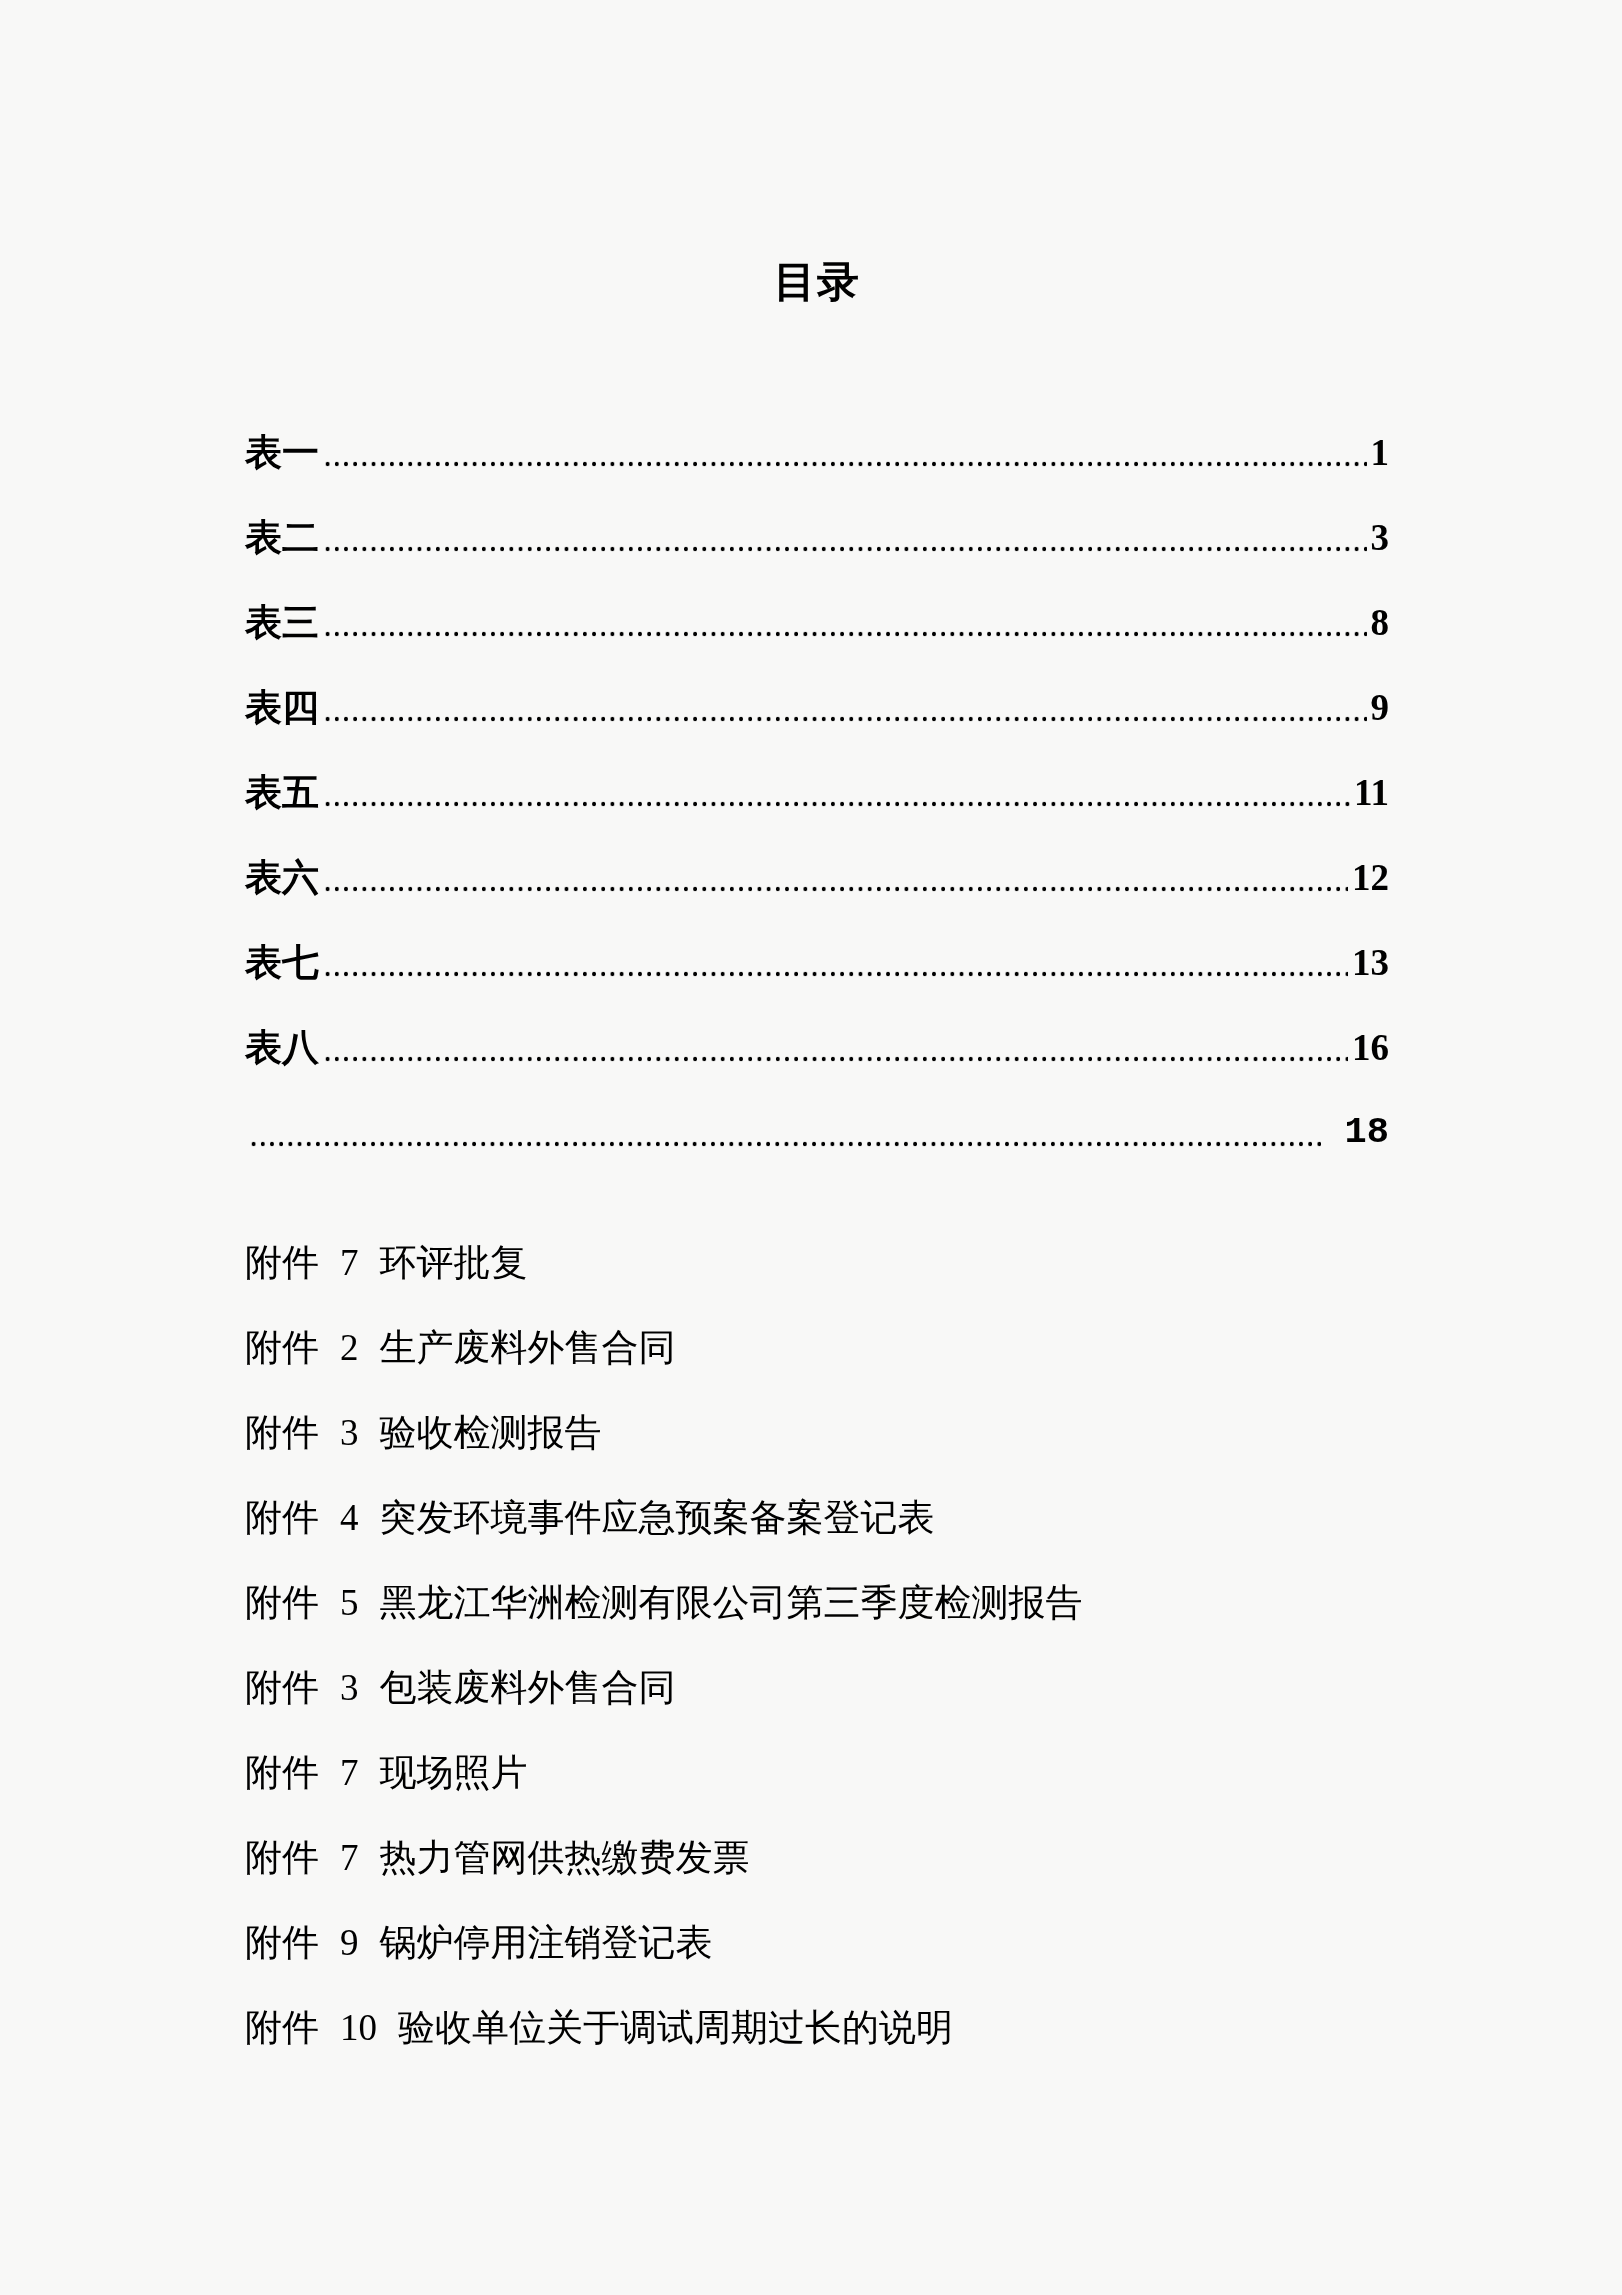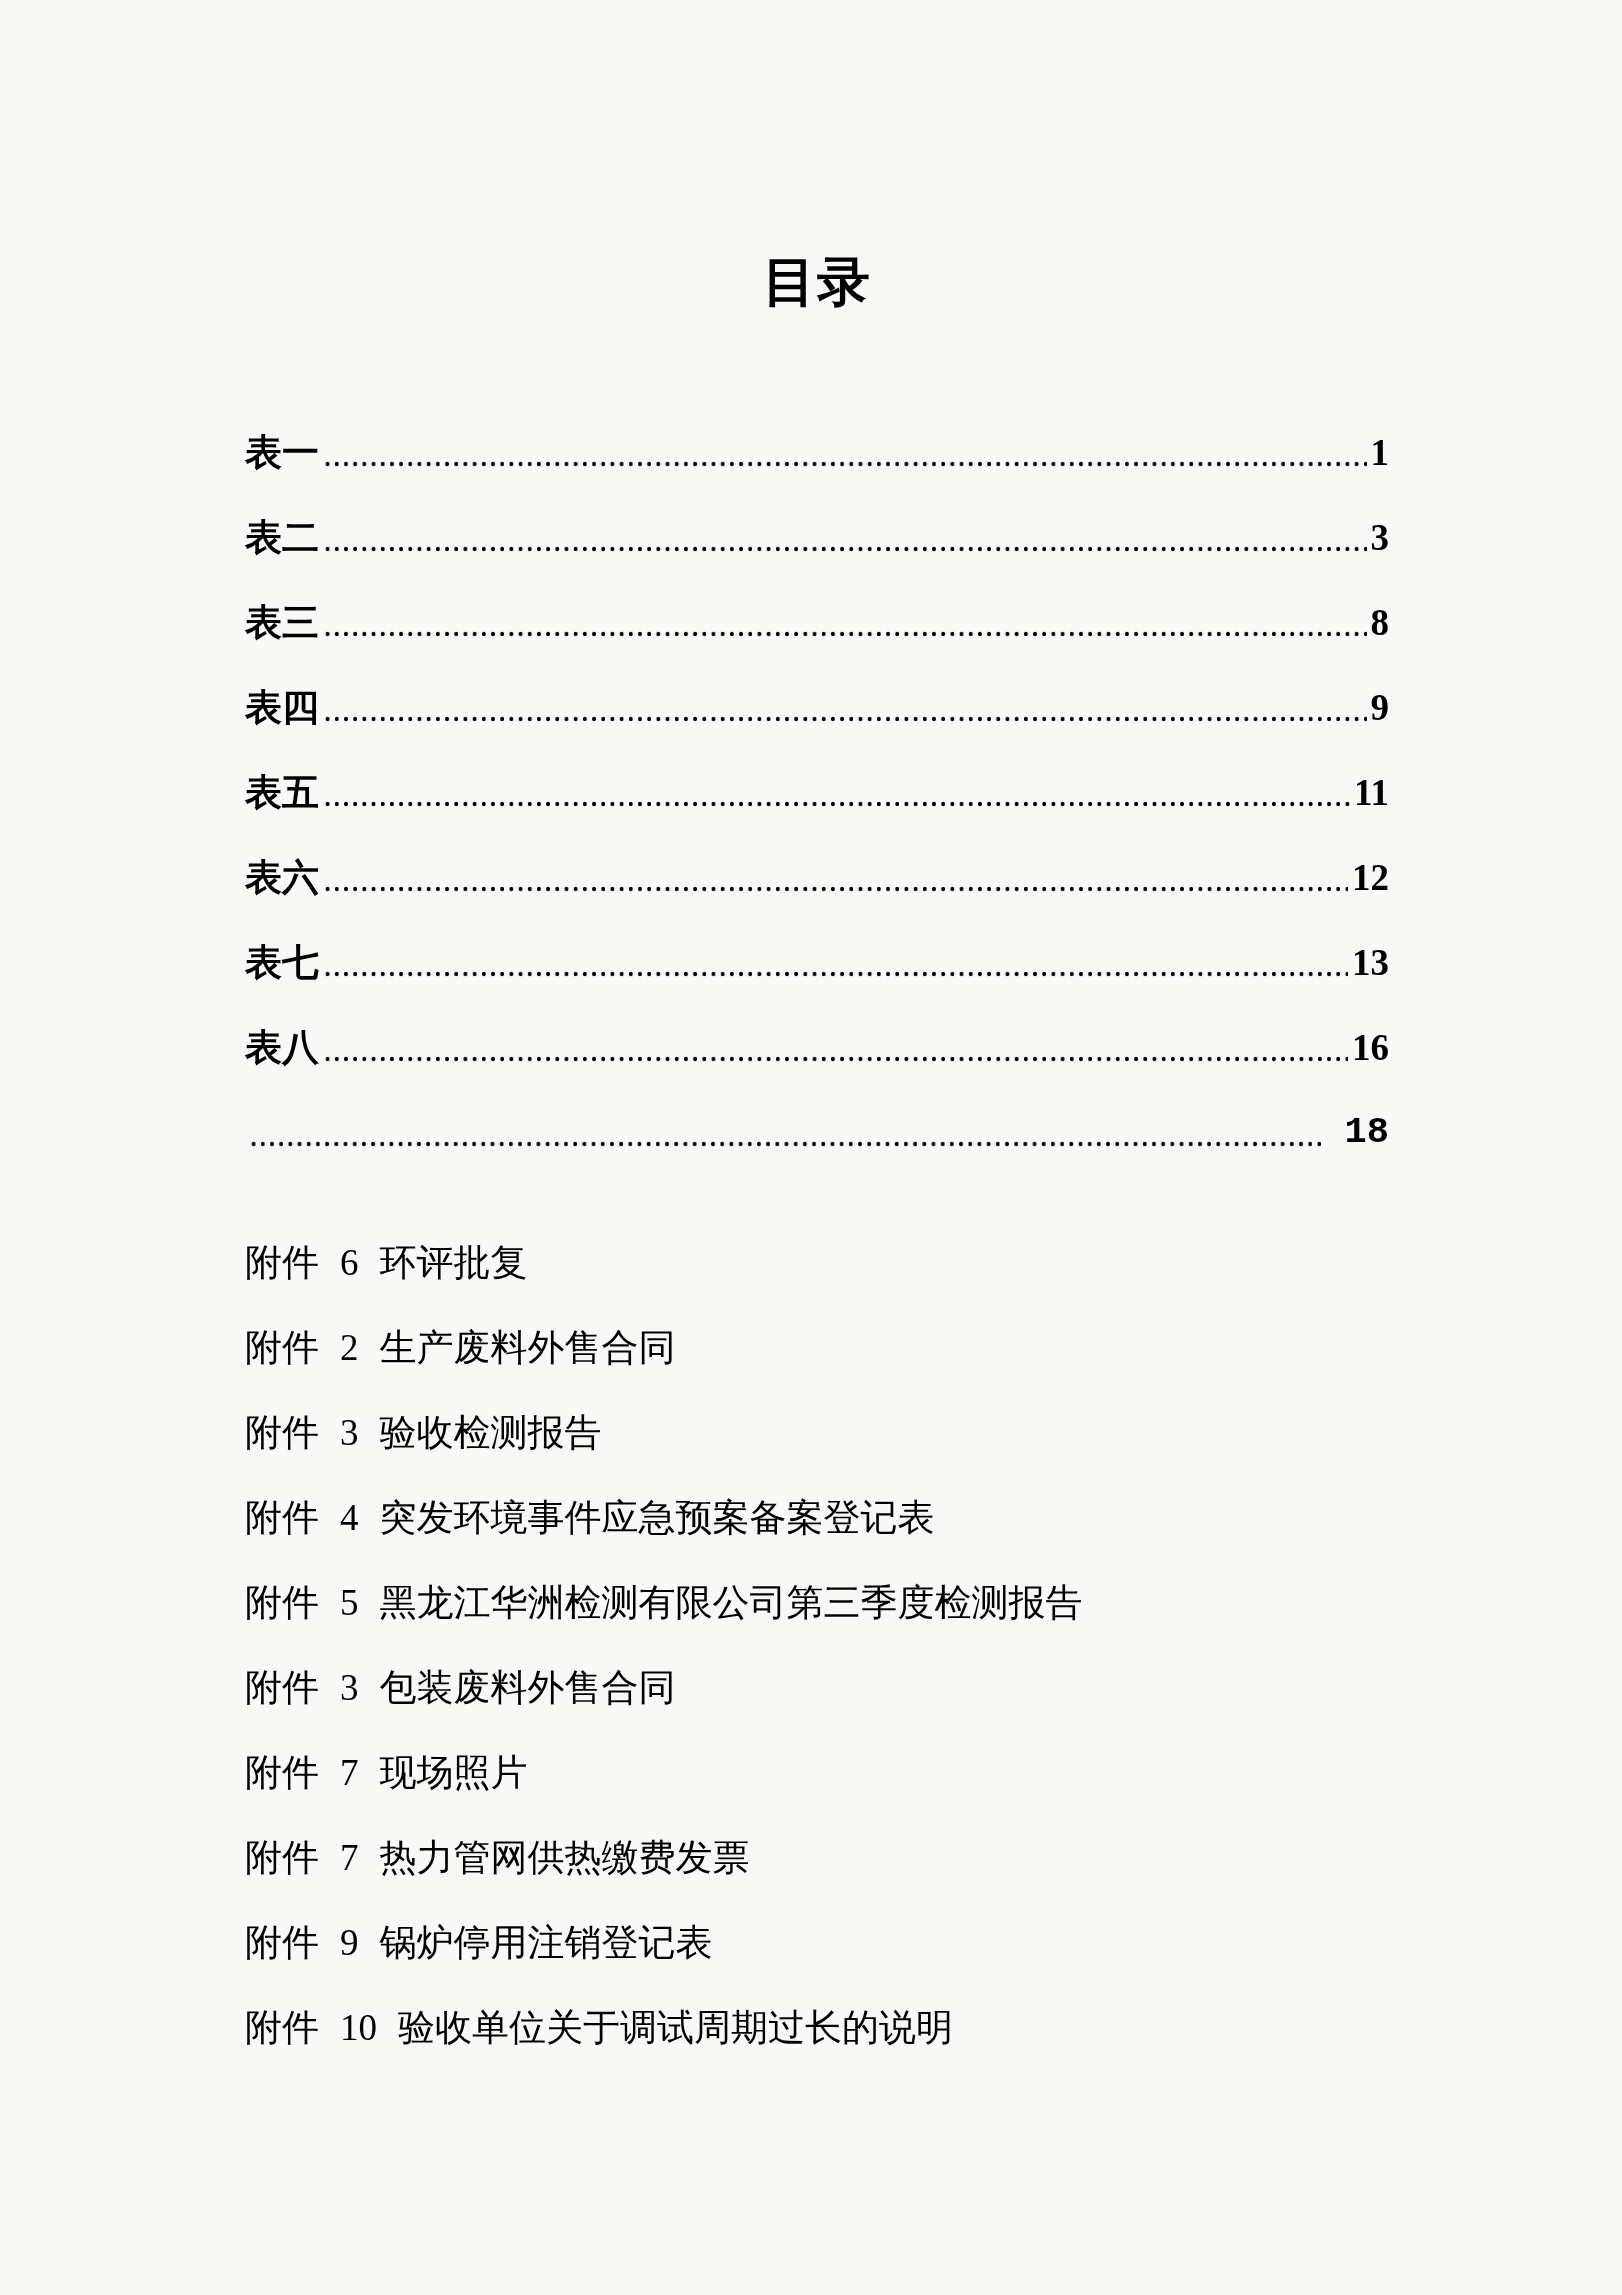--- a/index.html
+++ b/index.html
@@ -19,21 +19,21 @@
     width: 1144px;
     height: 100%;
   }
   .doc-title {
     position: absolute;
     top: 259px;
     left: 0;
     width: 100%;
     margin: 0;
     text-align: center;
-    font-size: 53px;
+    font-size: 42px;
     line-height: 46px;
     font-weight: bold;
     letter-spacing: 1.3px;
   }
   .toc-row {
     position: absolute;
     left: 0;
     width: 100%;
     top: calc(432px + var(--i) * 85px);
     display: flex;
@@ -116,21 +116,21 @@
       <span class="leader"></span>
       <span class="toc-page">16</span>
     </div>
     <div class="toc-row registry" style="--i:8">
       <span class="leader"></span>
       <span class="toc-page">18</span>
     </div>
   </div>
 
   <div>
-    <p class="attachment" style="--j:0">附件 6 环评批复</p>
+    <p class="attachment" style="--j:0">附件 7 环评批复</p>
     <p class="attachment" style="--j:1">附件 2 生产废料外售合同</p>
     <p class="attachment" style="--j:2">附件 3 验收检测报告</p>
     <p class="attachment" style="--j:3">附件 4 突发环境事件应急预案备案登记表</p>
     <p class="attachment" style="--j:4">附件 5 黑龙江华洲检测有限公司第三季度检测报告</p>
     <p class="attachment" style="--j:5">附件 3 包装废料外售合同</p>
     <p class="attachment" style="--j:6">附件 7 现场照片</p>
     <p class="attachment" style="--j:7">附件 7 热力管网供热缴费发票</p>
     <p class="attachment" style="--j:8">附件 9 锅炉停用注销登记表</p>
     <p class="attachment" style="--j:9">附件 10 验收单位关于调试周期过长的说明</p>
   </div>

